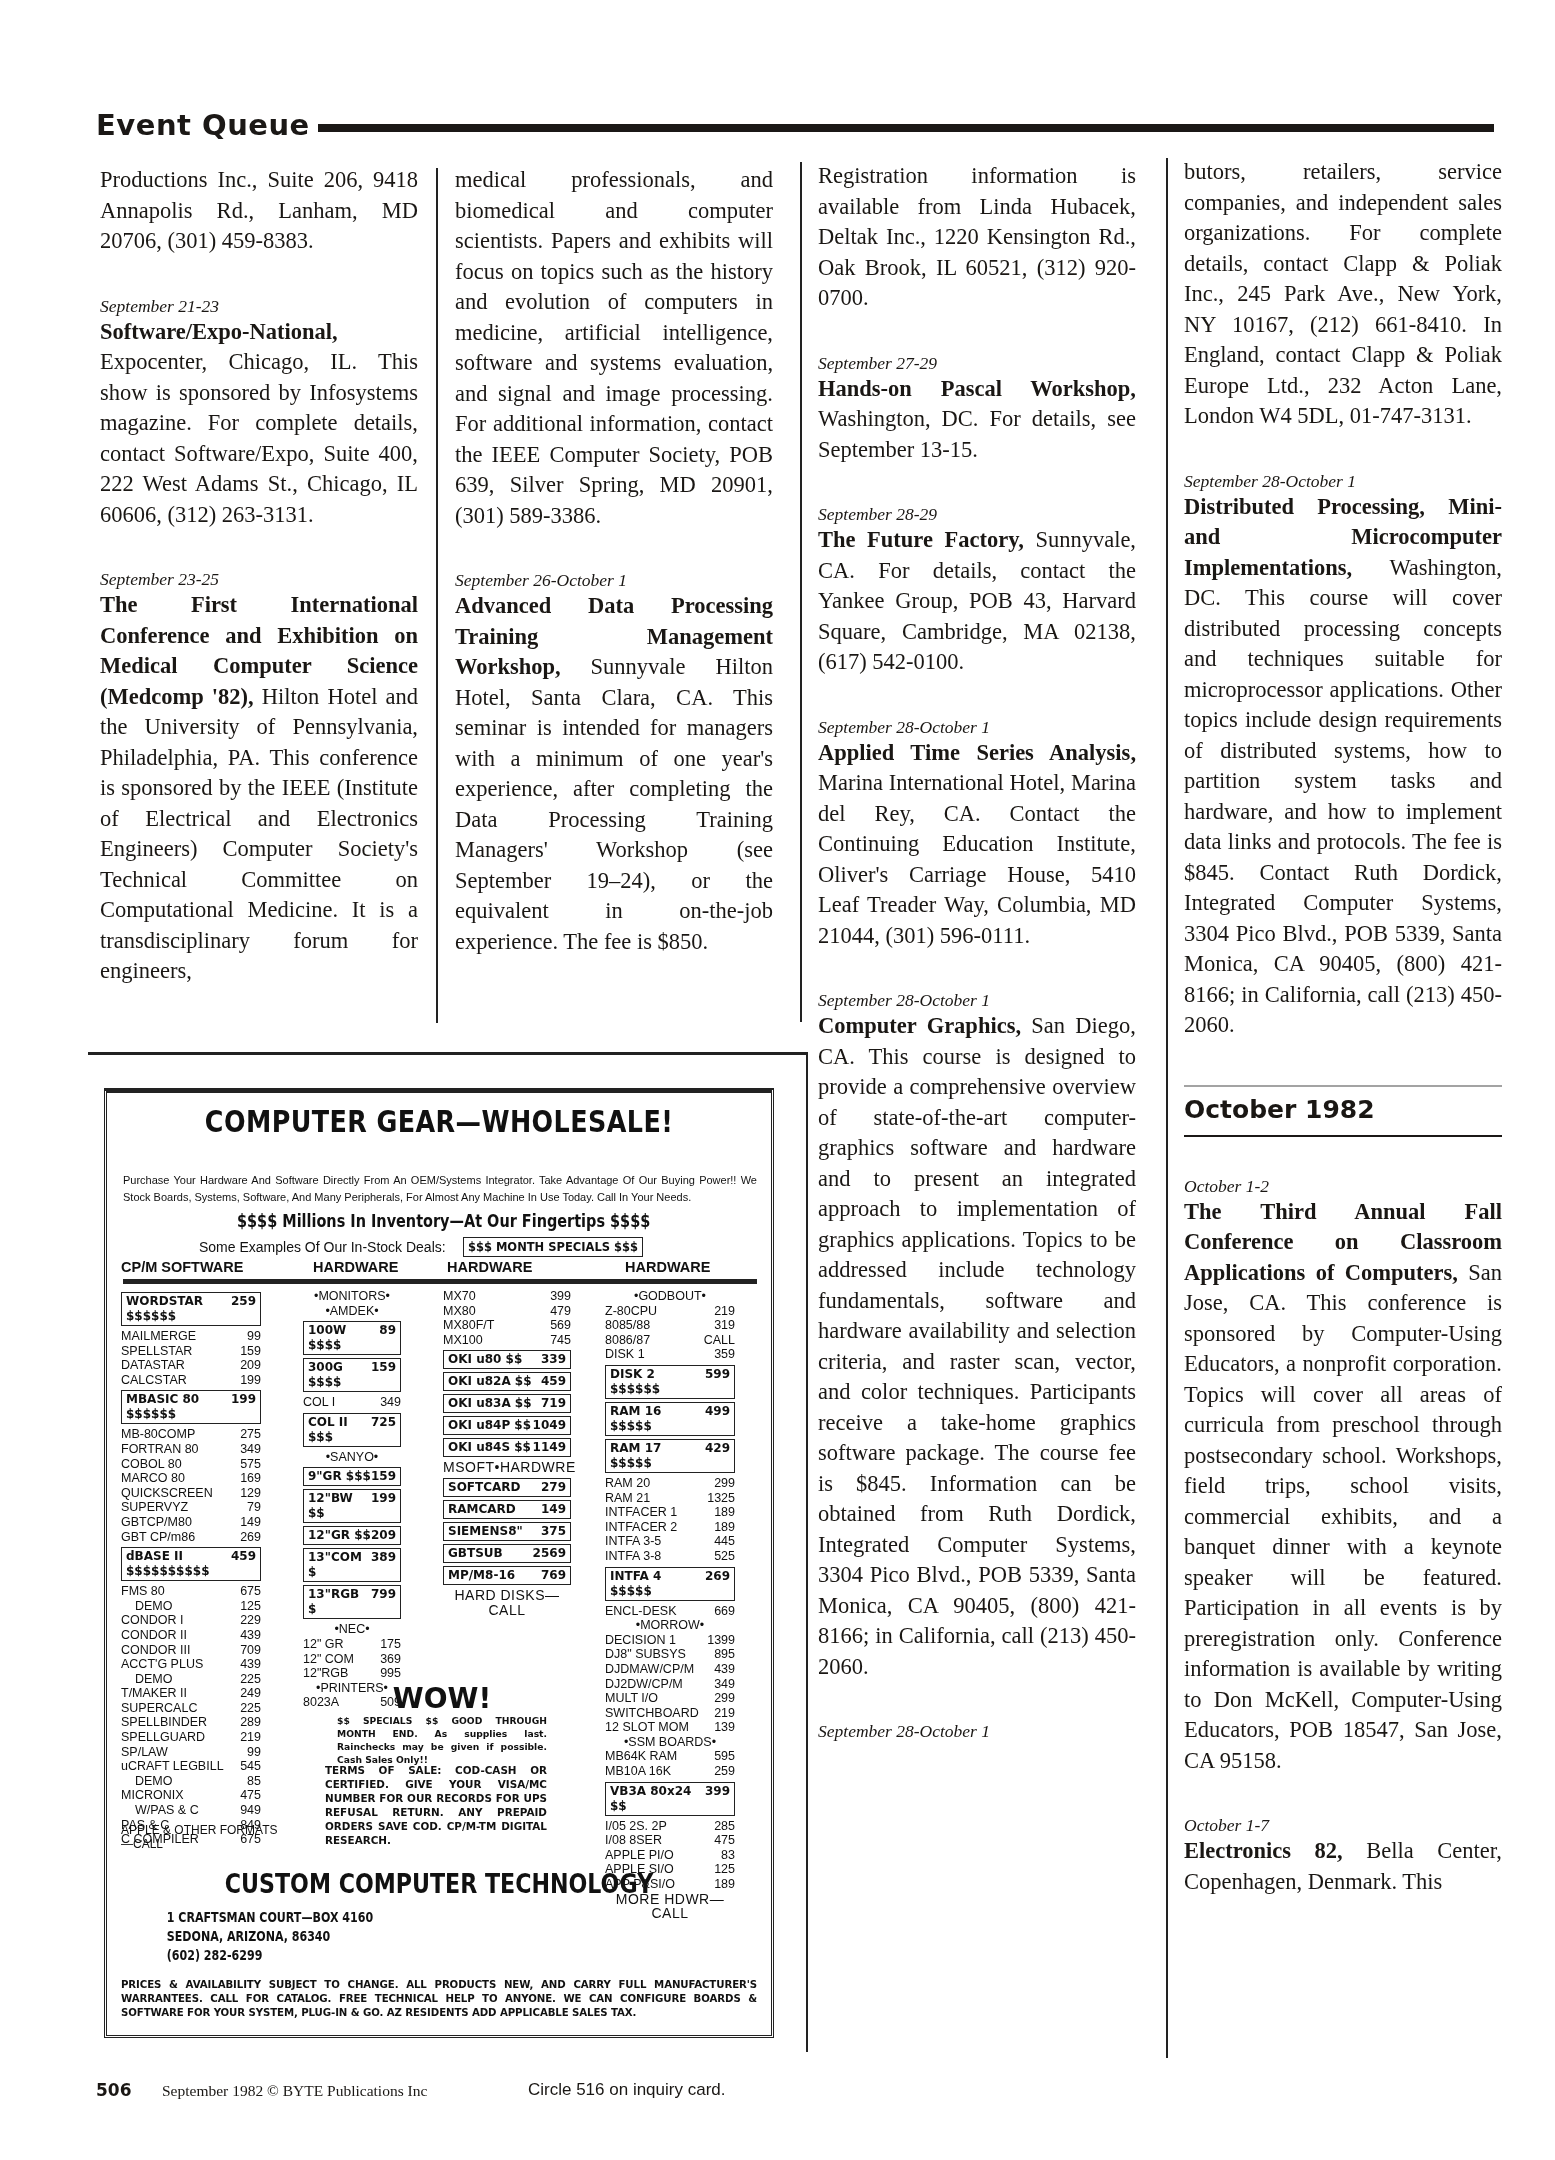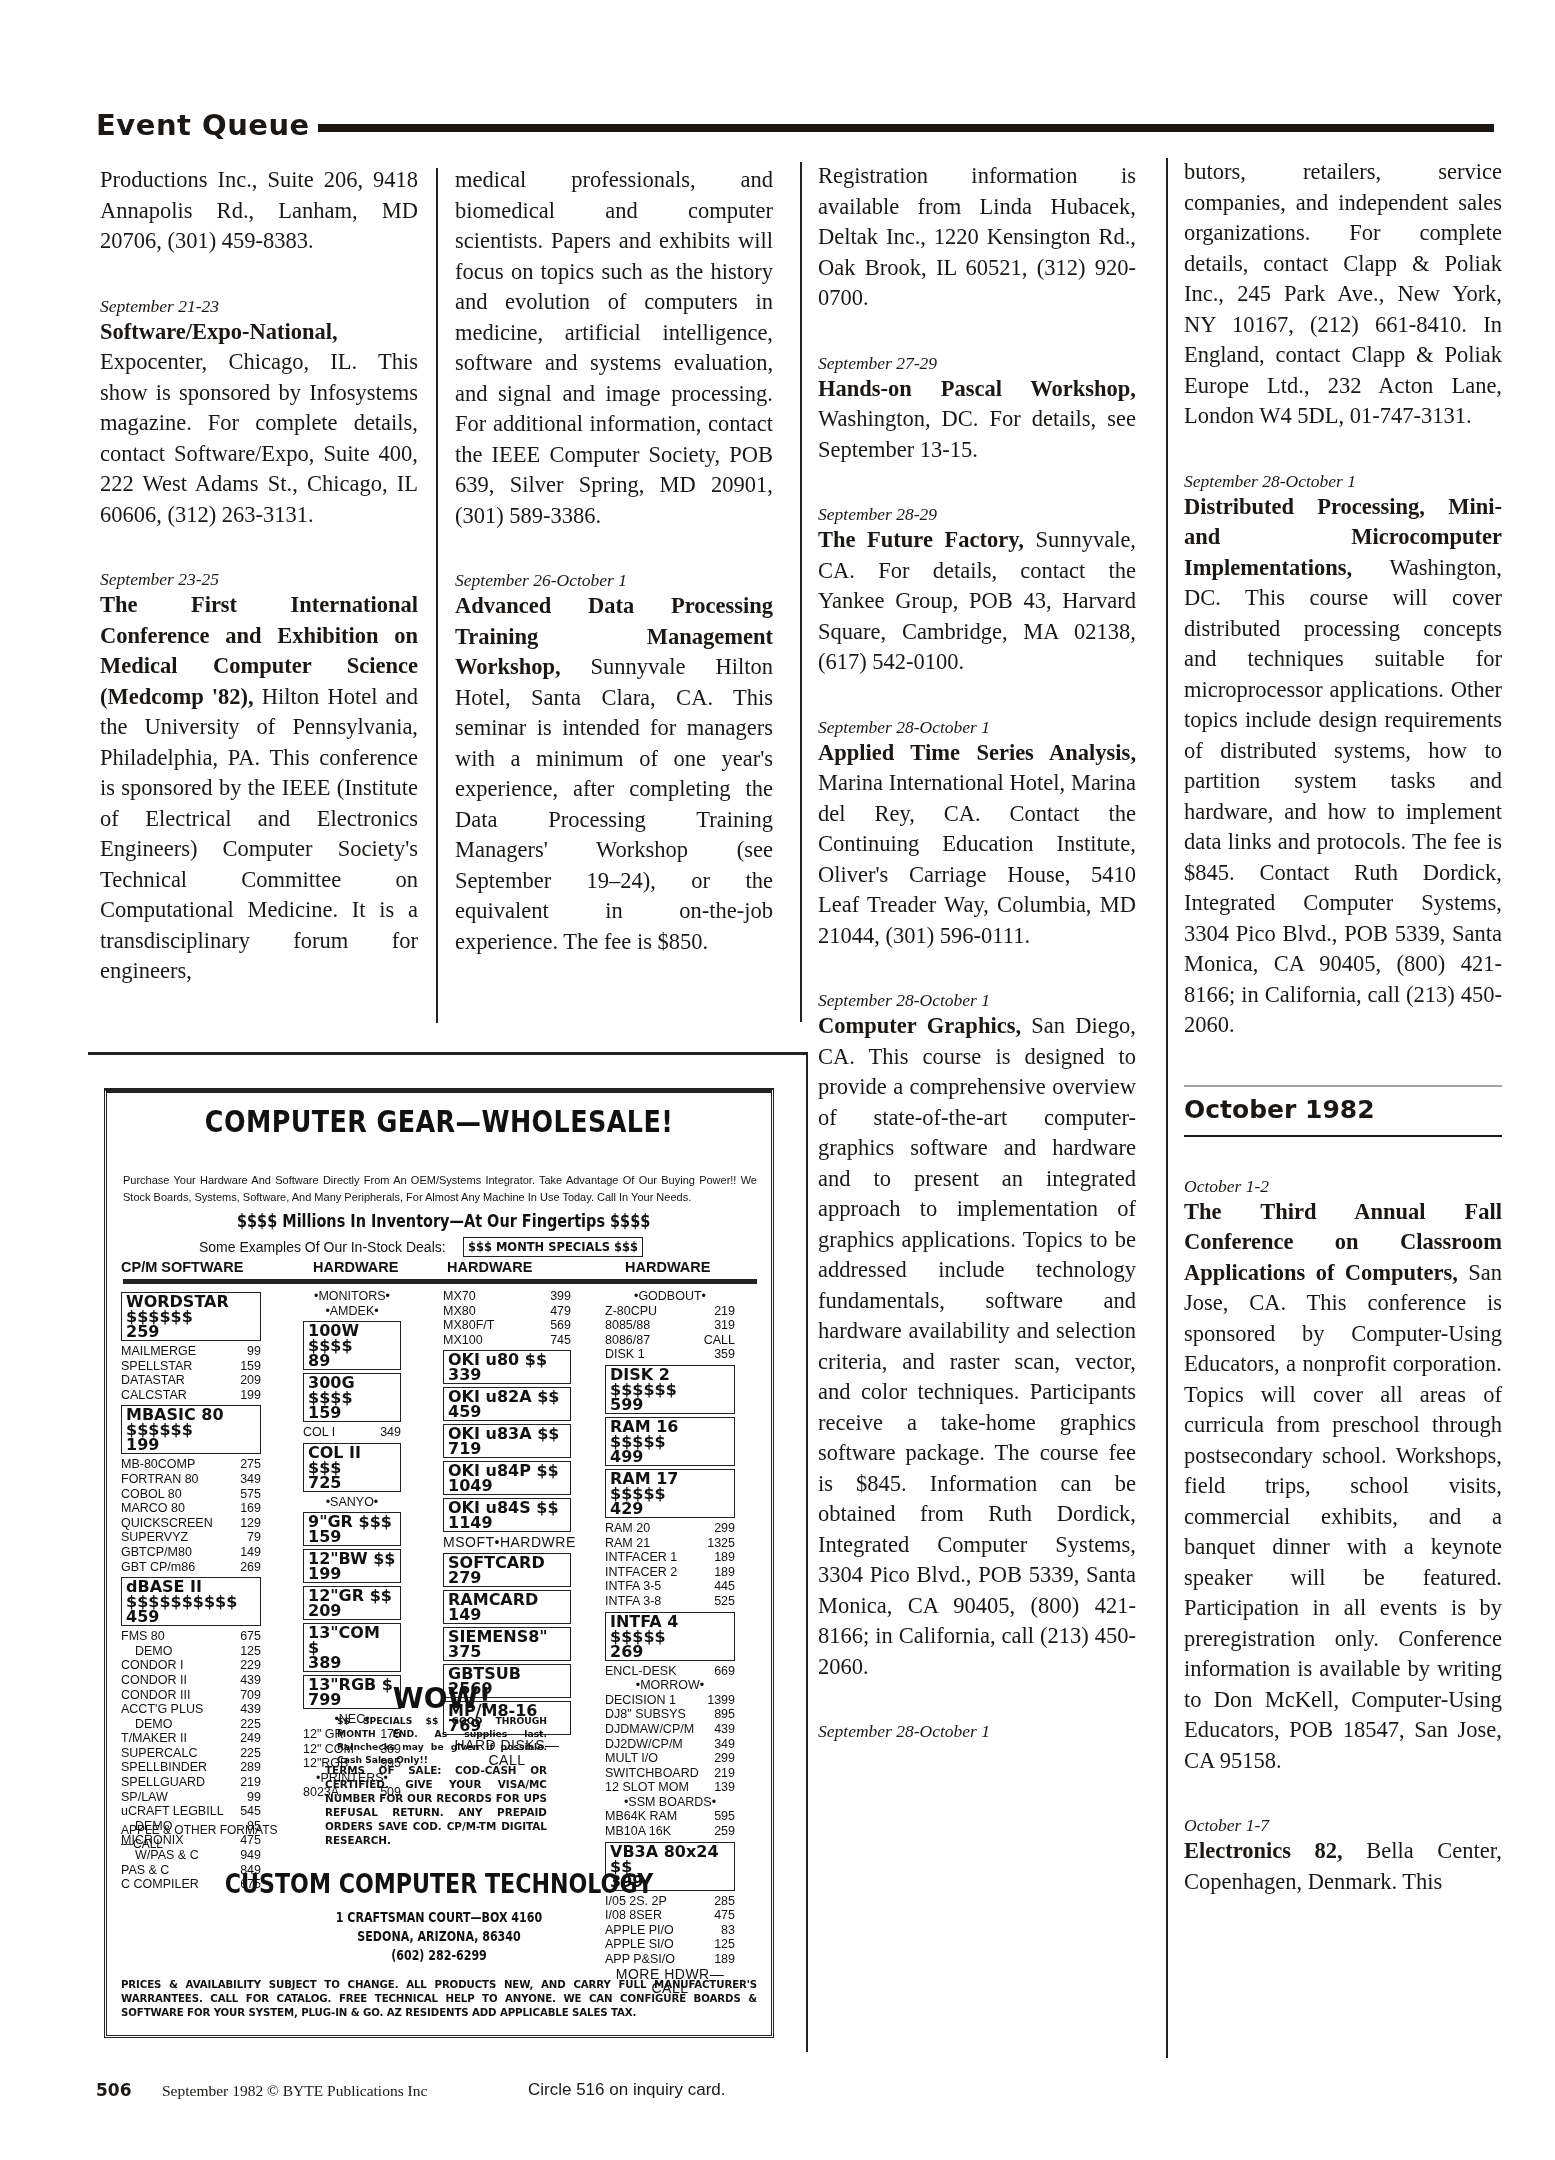--- a/index.html
+++ b/index.html
@@ -25,33 +25,33 @@
   .ad .intro{position:absolute;left:16px;top:62px;width:634px;font-size:11px;line-height:17px;text-align:justify;margin-top:17px;}
   .ad .millions{position:absolute;left:130px;top:118px;font-family:"DejaVu Sans",sans-serif;font-weight:bold;font-size:17px;transform:scaleX(0.85);transform-origin:left;}
   .ad .examples{position:absolute;left:92px;top:146px;font-size:14px;}
   .ad .specials-box{position:absolute;left:356px;top:144px;width:178px;height:18px;border:1.5px solid #222;font-family:"DejaVu Sans",sans-serif;font-size:11.5px;font-weight:bold;text-align:center;line-height:18px;}
   .ad .colhead{position:absolute;top:166px;font-size:14.5px;font-weight:bold;}
   .ad .thickrule{position:absolute;left:16px;top:186px;width:634px;height:5px;background:#222;}
   .list{position:absolute;top:196px;font-size:12.5px;line-height:14.6px;}
   .list .row{display:flex;justify-content:space-between;white-space:nowrap;}
   .list .row.indent .name{padding-left:14px;}
   .list .center{text-align:center;}
-  .list .boxed{border:1.5px solid #222;padding:1px 4px;margin:3px 0;font-family:"DejaVu Sans",sans-serif;font-weight:bold;font-size:16px;line-height:15px;display:flex;justify-content:space-between;flex-direction:column;}
+  .list .boxed{border:1.5px solid #222;padding:1px 4px;margin:3px 0;font-family:"DejaVu Sans",sans-serif;font-weight:bold;font-size:12px;line-height:15px;display:flex;justify-content:space-between;}
   .list .small{font-size:14px;text-align:center;letter-spacing:0.5px;}
   .l1{left:14px;width:140px;}
   .l2{left:196px;width:98px;}
   .l3{left:336px;width:128px;}
   .l4{left:498px;width:130px;}
   .wow{position:absolute;left:230px;top:558px;width:210px;}
   .wow .big{text-align:center;font-family:"DejaVu Sans",sans-serif;font-weight:bold;font-size:28px;line-height:30px;margin-top:33px;}
   .wow .fine{font-family:"DejaVu Sans",sans-serif;font-size:9.2px;line-height:13px;text-align:justify;font-weight:bold;}
   .terms{position:absolute;left:218px;top:670px;width:222px;font-family:"DejaVu Sans",sans-serif;font-size:10.4px;line-height:14px;font-weight:bold;text-align:justify;}
   .apple{position:absolute;left:14px;top:730px;font-size:12px;line-height:14px;}
   .company{position:absolute;left:0;top:775px;width:100%;text-align:center;font-family:"DejaVu Sans",sans-serif;font-weight:bold;font-size:27px;transform:scaleX(0.82);}
-  .addr{position:absolute;left:0;top:815px;width:100%;text-align:center;font-family:"DejaVu Sans",sans-serif;font-size:13.5px;line-height:19px;font-weight:bold;}
+  .addr{position:absolute;left:0;top:815px;width:100%;text-align:left;font-family:"DejaVu Sans",sans-serif;font-size:13.5px;line-height:19px;font-weight:bold;}
   .addr div{transform:scaleX(0.82);}
   .disclaimer{position:absolute;left:14px;top:885px;width:636px;font-family:"DejaVu Sans",sans-serif;font-size:10.2px;line-height:14px;text-align:justify;font-weight:bold;letter-spacing:-0.1px;}
   .footer{position:absolute;top:2080px;left:96px;font-size:18px;}
   .footer .page{position:absolute;left:0;top:0;font-weight:bold;font-family:"DejaVu Sans",sans-serif;font-size:17px;}
   .footer .pub{position:absolute;left:66px;top:2px;font-size:15.5px;white-space:nowrap;}
   .footer .circle{position:absolute;left:432px;top:0;font-family:"Liberation Sans",sans-serif;font-size:17px;white-space:nowrap;}
 </style>
 </head>
 <body>
 

